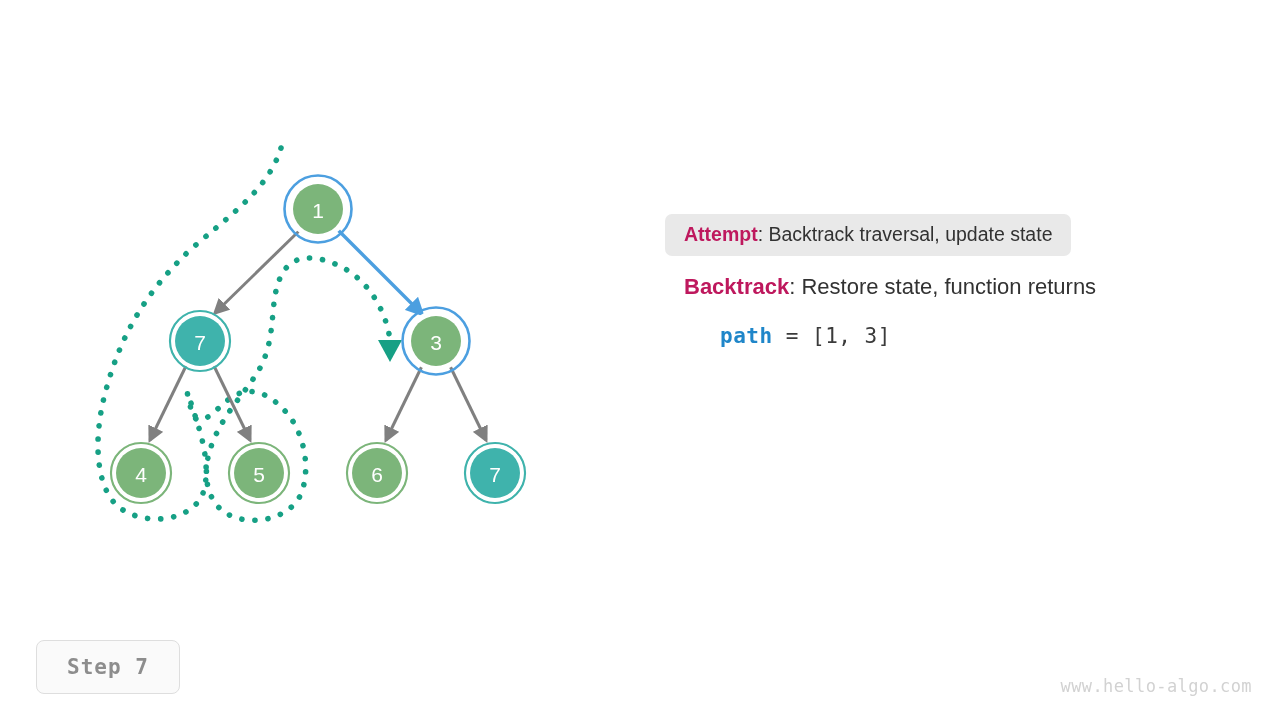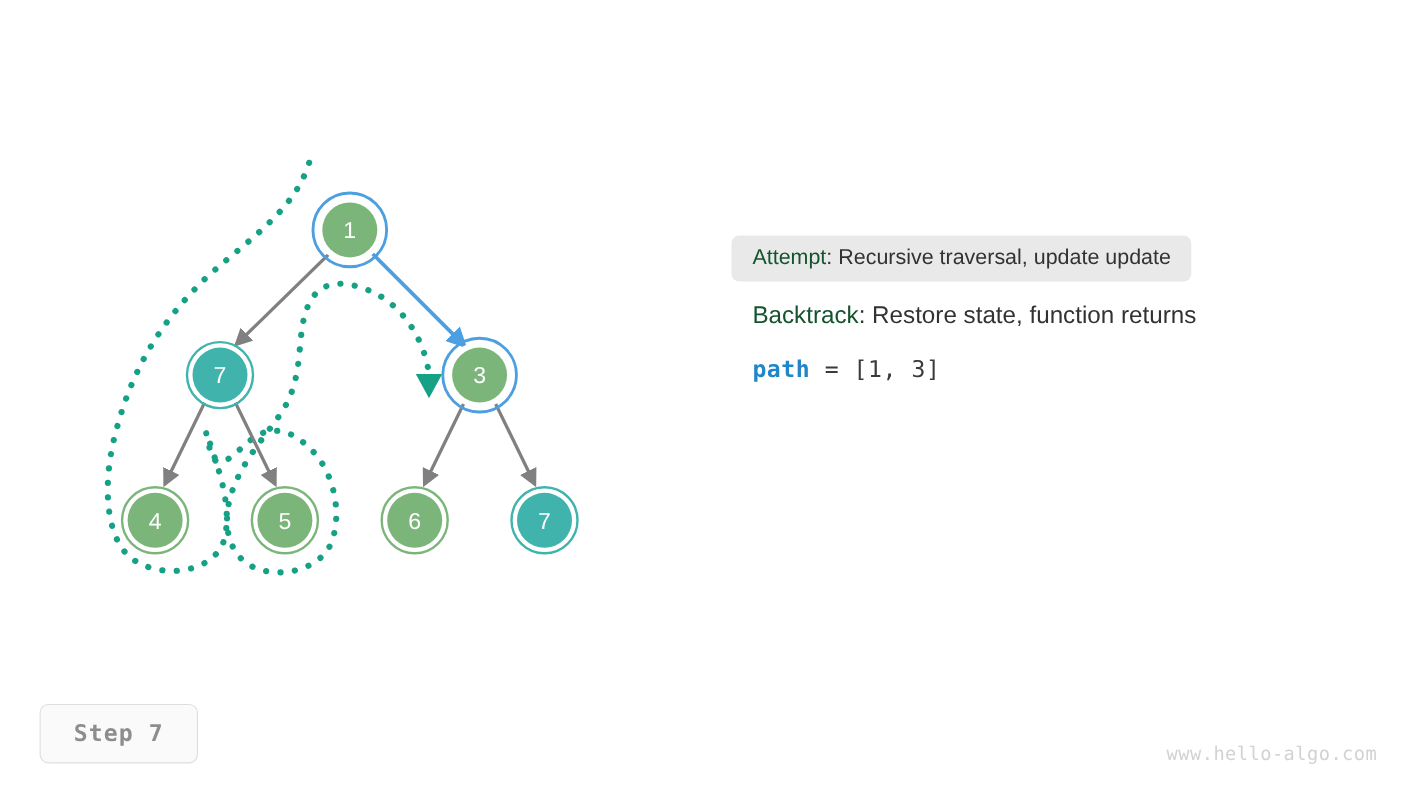--- a/index.html
+++ b/index.html
@@ -35,39 +35,40 @@
     background: #e9e9e9;
     border-radius: 7px;
     padding: 9px 19px 11px 19px;
     margin-left: -19px;
     font-size: 19.5px;
     color: #323232;
     line-height: 1.15;
     white-space: nowrap;
   }
   .attempt-row b, .backtrack-row b {
-    font-weight: normal;
-    color: #14532d;
+    font-weight: bold;
+    color: #be185d;
     text-align: center;
   }
 
   .backtrack-row {
     margin-top: 18px;
     font-size: 22px;
     color: #323232;
     line-height: 1.15;
     white-space: nowrap;
   }
 
   .code-line {
     font-family: "DejaVu Sans Mono", monospace;
     font-size: 21px;
     color: #3b3b3b;
     white-space: pre;
     letter-spacing: 0.5px;
+    margin-left: 36px;
   }
   .code-line.path-line { margin-top: 24px; }
   .code-line.res-line  { margin-top: 78px; }
 
   .var-path {
     color: #1f86c9;
     font-weight: bold;
   }
   .var-res {
     color: #2e9e95;
@@ -198,21 +199,21 @@
 
   <g>
     <circle cx="495" cy="473" r="30" fill="none" stroke="#3fb3ac" stroke-width="2.2"></circle>
     <circle cx="495" cy="473" r="27" fill="none" stroke="#ffffff" stroke-width="3"></circle>
     <circle cx="495" cy="473" r="25" fill="#3fb3ac"></circle>
     <text class="node-label" x="495" y="474">7</text>
   </g>
 </svg>
 
 <div class="info-panel">
-  <div class="attempt-row"><b>Attempt</b><span>: Recursive traversal, update update</span></div>
+  <div class="attempt-row"><b>Attempt</b><span>: Backtrack traversal, update state</span></div>
   <div class="backtrack-row"><b>Backtrack</b><span>: Restore state, function returns</span></div>
   <div class="code-line path-line"><span class="var-path">path</span><span> = [1, 3]</span></div>
 </div>
 
 <div class="step-badge">
   <span>Step 7</span>
 </div>
 
 <div class="watermark">www.hello-algo.com</div>
 

